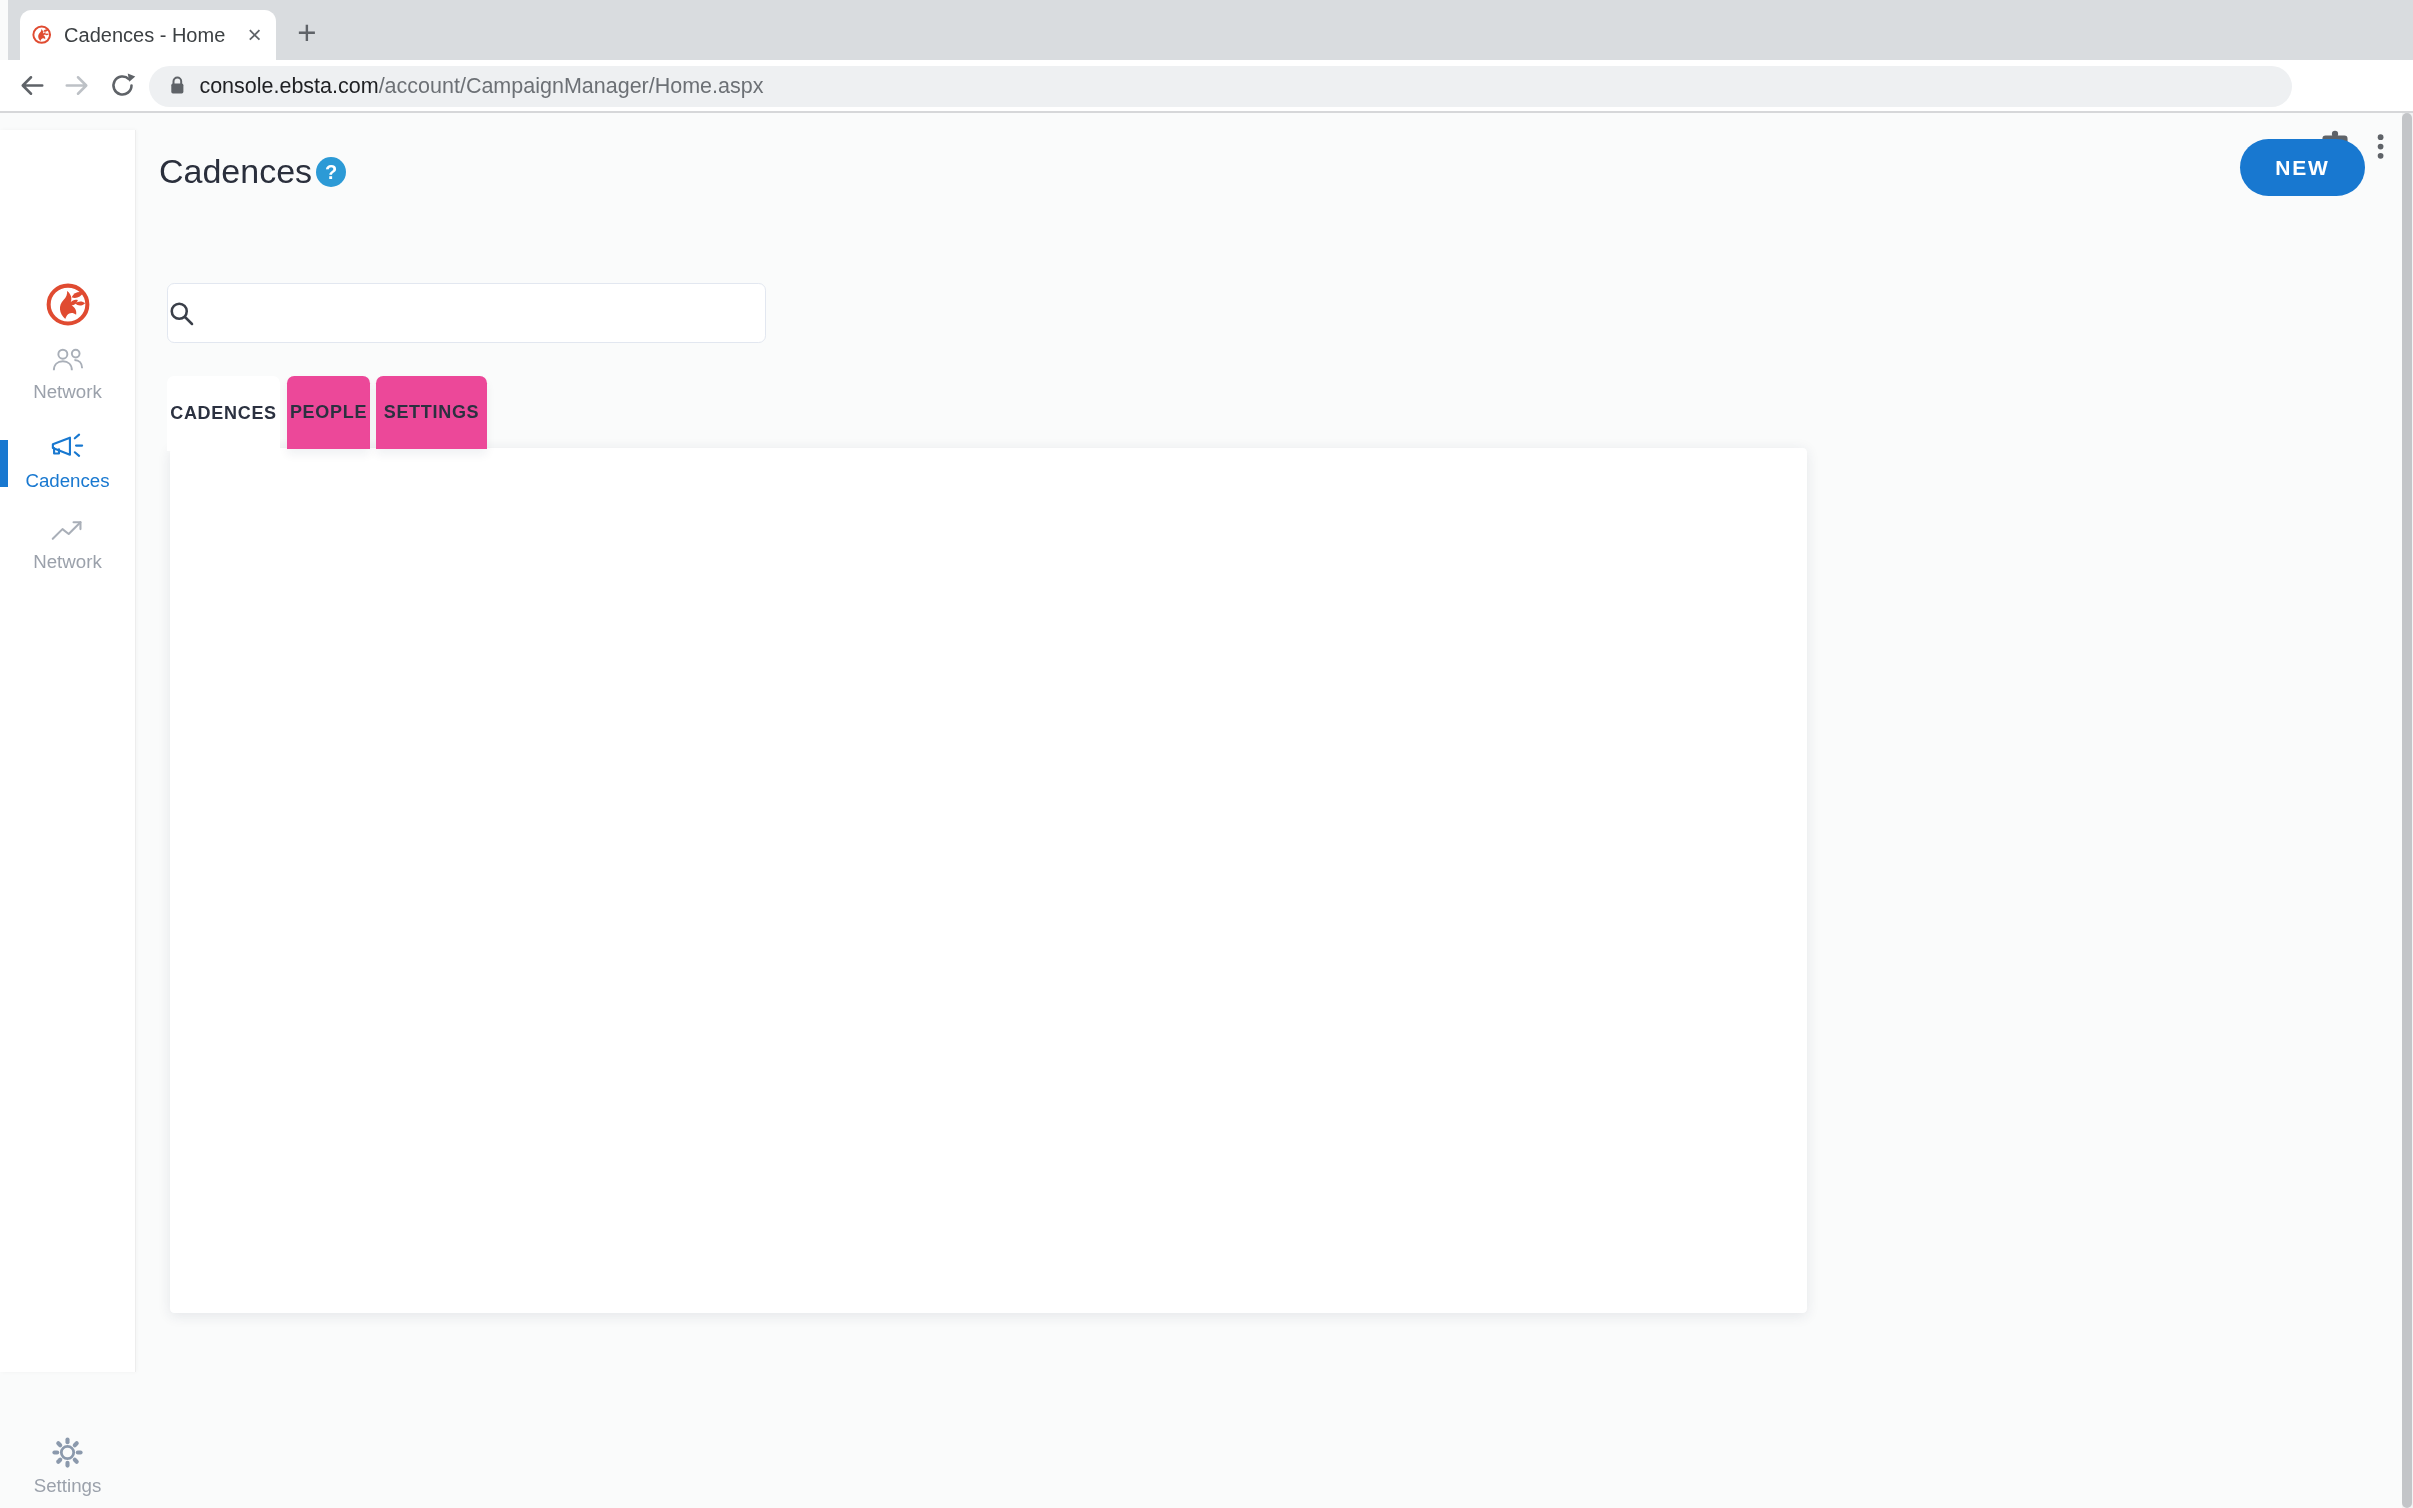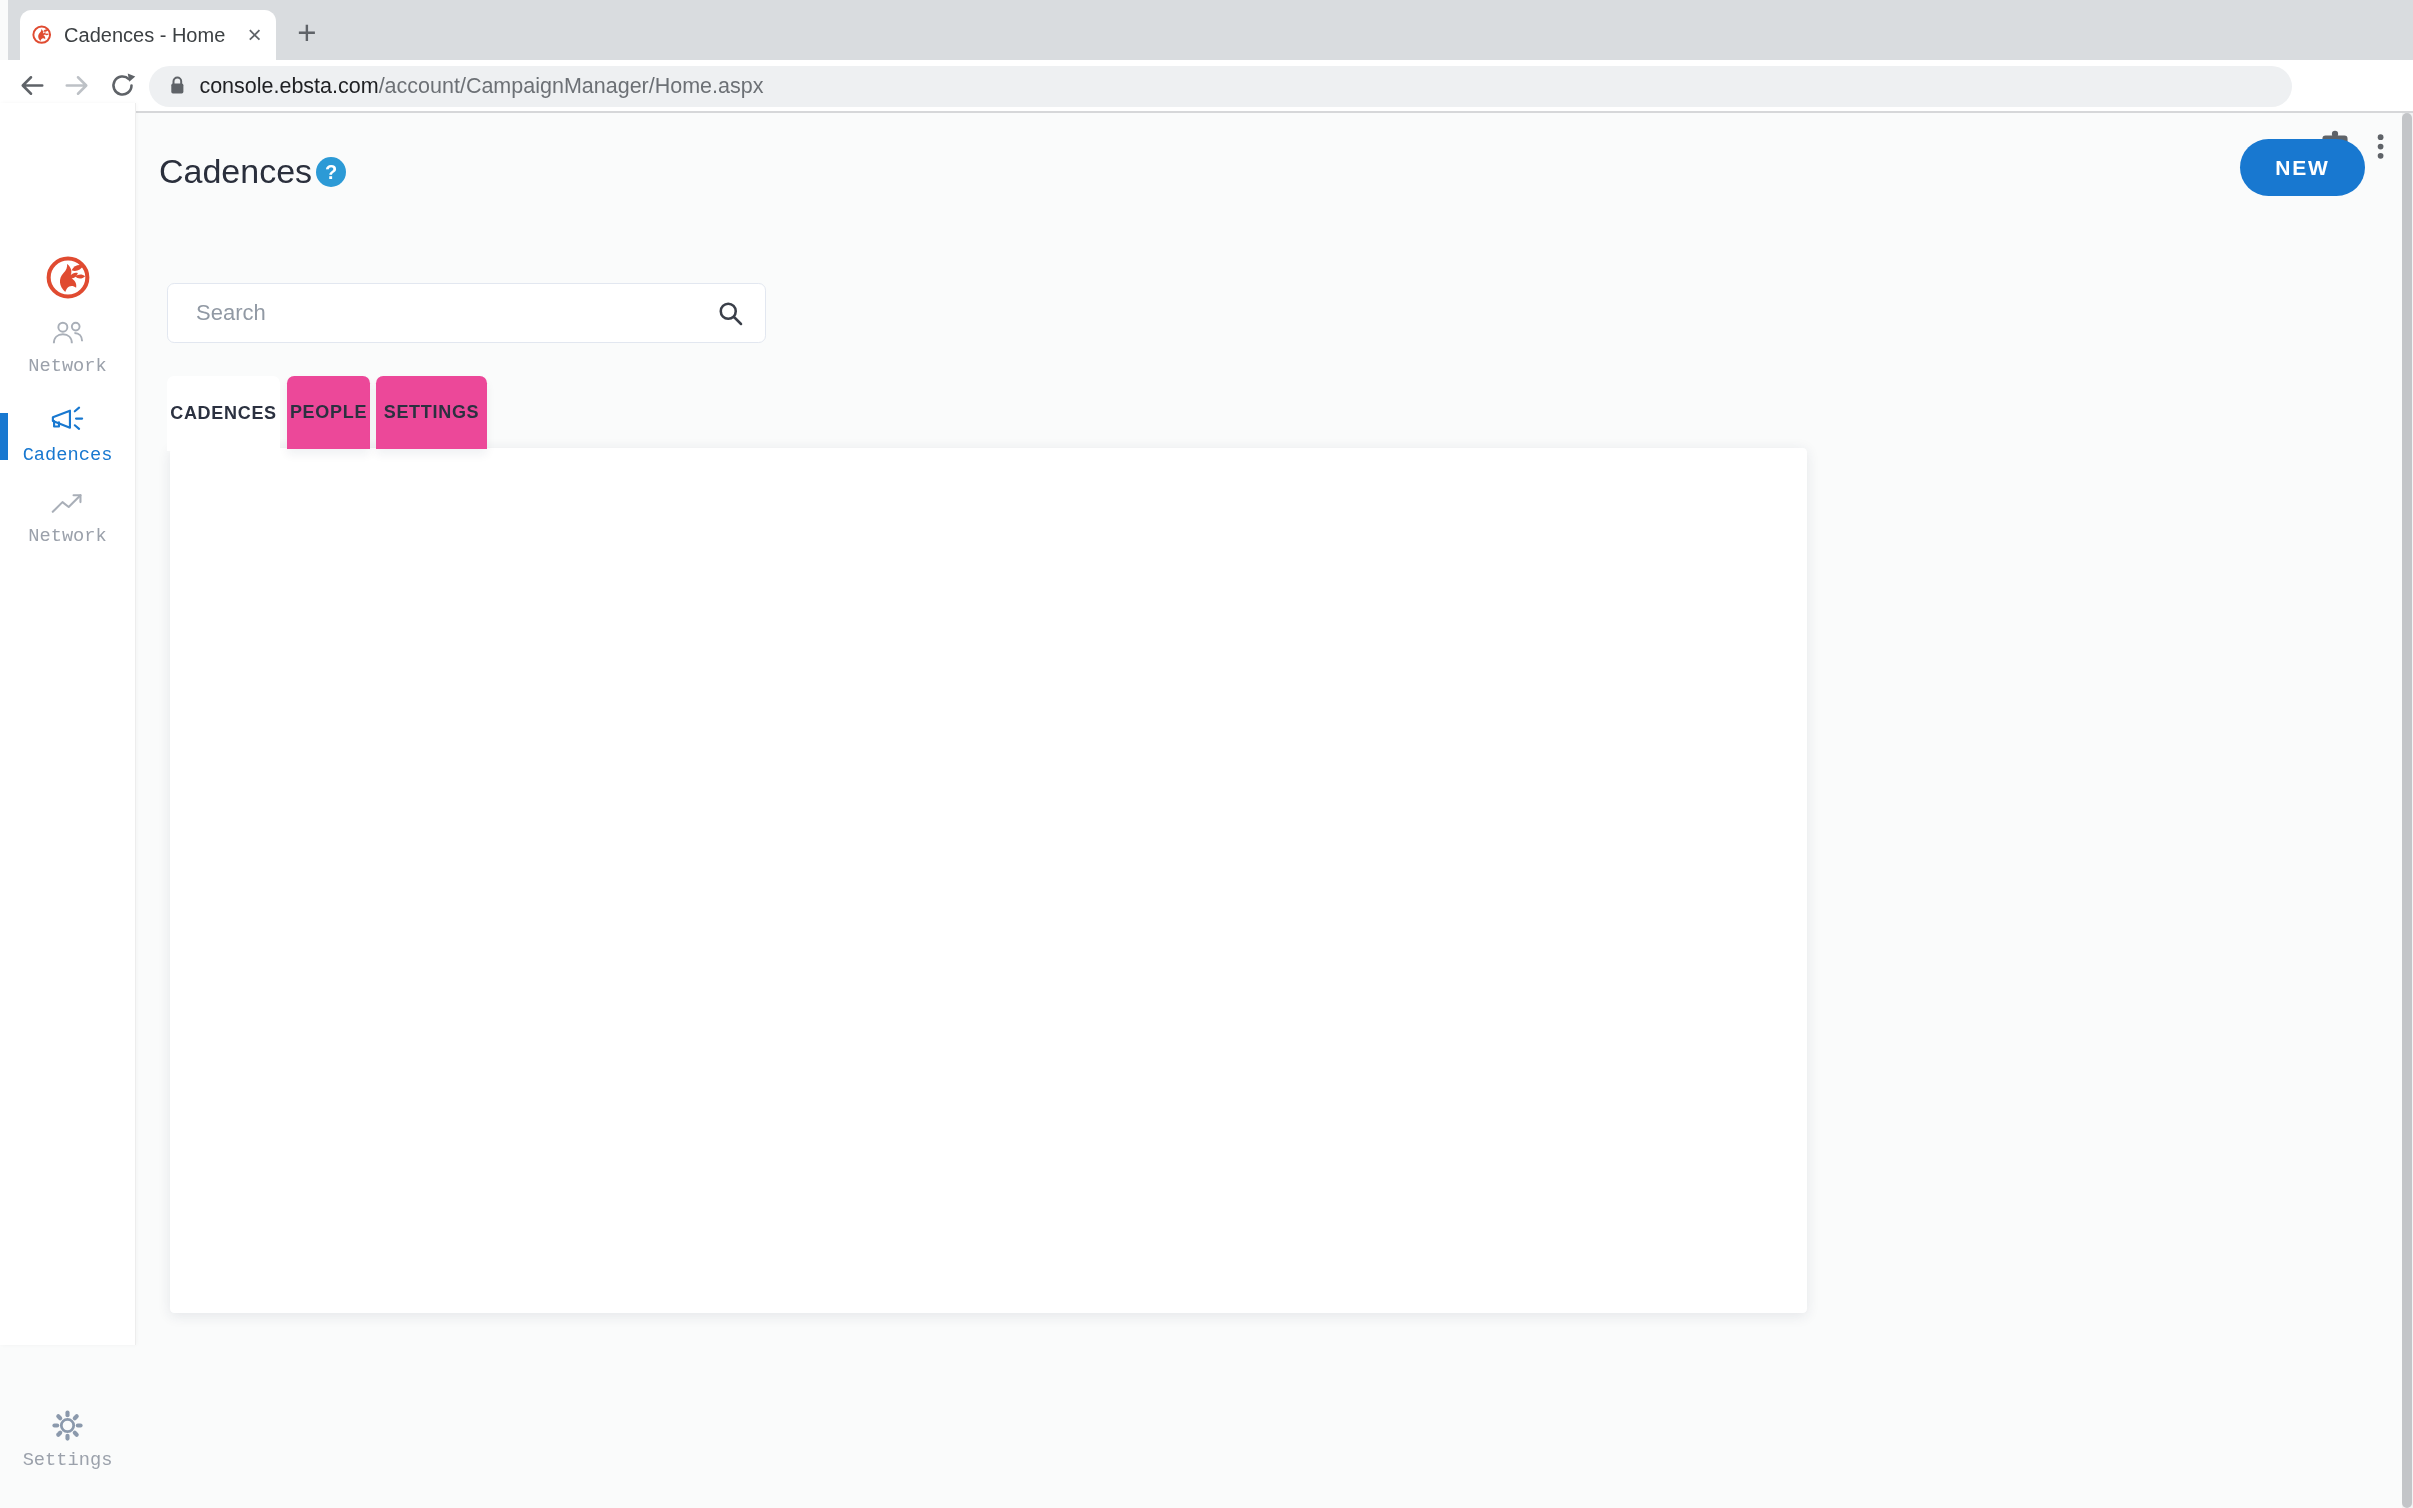--- a/index.html
+++ b/index.html
@@ -26,22 +26,22 @@
   .lock{margin-left:18.7px;width:18.7px;height:21.5px;flex:0 0 auto;}
   .url-text{margin-left:13px;font-size:21.5px;white-space:nowrap;}
   .url-domain{color:#202124;}
   .url-path{color:#6c7075;}
   .badge-btn{position:absolute;left:2319px;top:70px;width:32px;height:33px;}
   .dots-btn{position:absolute;left:2370px;top:70px;width:21.5px;height:32px;display:flex;align-items:center;justify-content:center;}
   
   .scrollbar{position:absolute;top:113px;right:0;width:11.5px;height:1395px;background:#f2f3f4;}
   .scroll-thumb{position:absolute;top:0;left:0.7px;width:10px;height:1395px;background:#c3c5c8;border-radius:5.7px;}
   
-  .sidebar{position:absolute;top:103px;left:0;width:135px;height:1242px;background:#ffffff;
-    box-shadow:1.4px 0 4.3px rgba(0,0,0,0.04);border-right:0.7px solid #ededed;font-family:Liberation Mono, monospace;}
+  .sidebar{position:absolute;top:130px;left:0;width:135px;height:1242px;background:#ffffff;
+    box-shadow:1.4px 0 4.3px rgba(0,0,0,0.04);border-right:0.7px solid #ededed;}
   .side-item{position:absolute;left:0;width:135px;text-align:center;cursor:pointer;}
   .side-label{display:block;margin-top:4.3px;font-size:18.7px;color:#9ba1ab;}
   .side-item.active .side-label{color:#1878d0;}
   .active-bar{position:absolute;left:0;top:310px;width:8px;height:47px;background:#1878d0;}
   .logo-wrap{position:absolute;left:45px;top:152px;width:46px;height:45px;}
   
   .page-title{position:absolute;left:159px;top:152px;font-size:34px;color:#2a2f3c;}
   .help-btn{position:absolute;left:316px;top:157px;width:30px;height:30px;border-radius:50%;
     background:#2c9ad6;color:#ffffff;font-size:20px;font-weight:bold;
     display:flex;align-items:center;justify-content:center;}
@@ -220,21 +220,20 @@
     <span class="side-label">Settings</span>
   </div>
 
 </div>
 
 <div class="page-title">Cadences</div>
 <div class="help-btn">?</div>
 <button class="new-btn">NEW</button>
 
 <div class="search-box">
-  <input class="search-input" type="text" placeholder="Search" style="">
   <svg class="search-icon" viewBox="0 0 36 36">
     <circle cx="15" cy="15" r="10" fill="none" stroke="#3a3f49" stroke-width="3.4"></circle>
     <line x1="23" y1="23" x2="32" y2="32" stroke="#3a3f49" stroke-width="3.4" stroke-linecap="round"></line>
   </svg>
 </div>
 
 <div class="app-tab active tab-cadences">CADENCES</div>
 <div class="app-tab tab-people">PEOPLE</div>
 <div class="app-tab tab-settings">SETTINGS</div>
 

